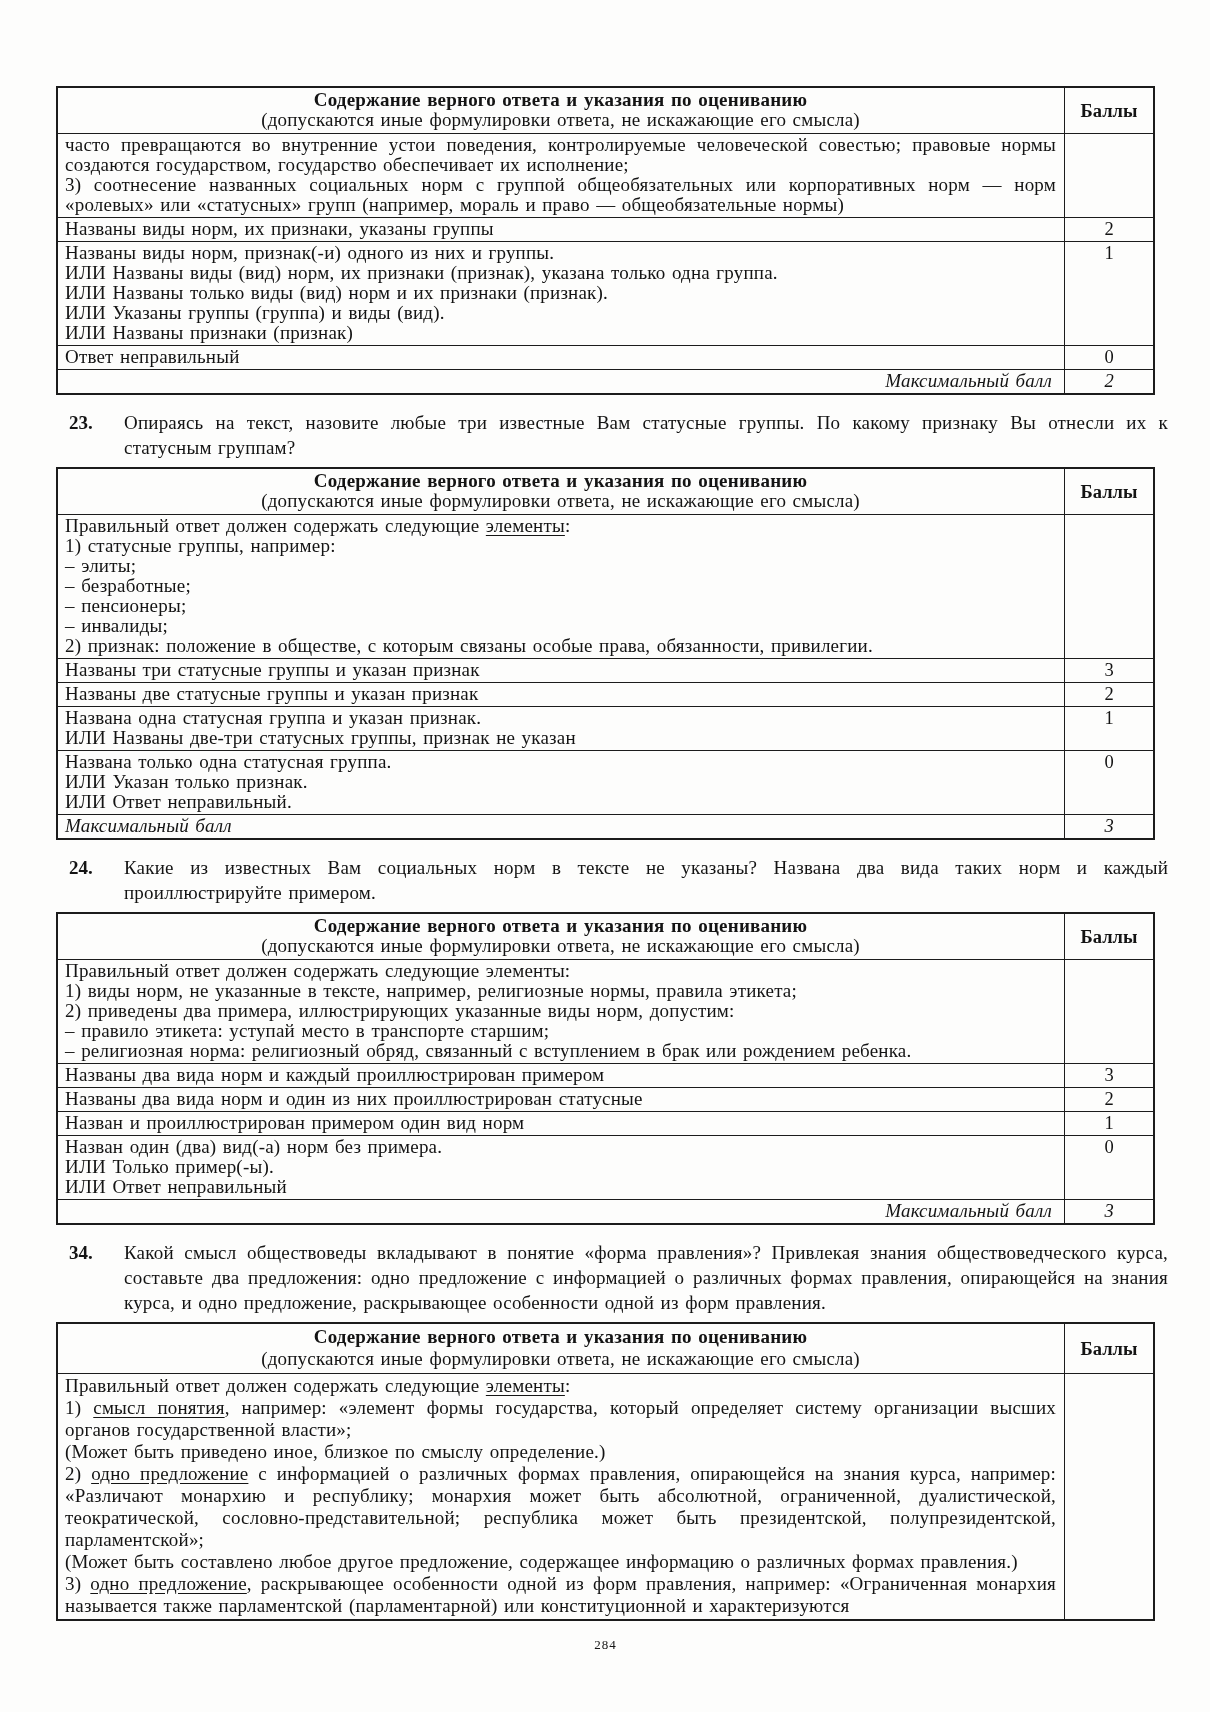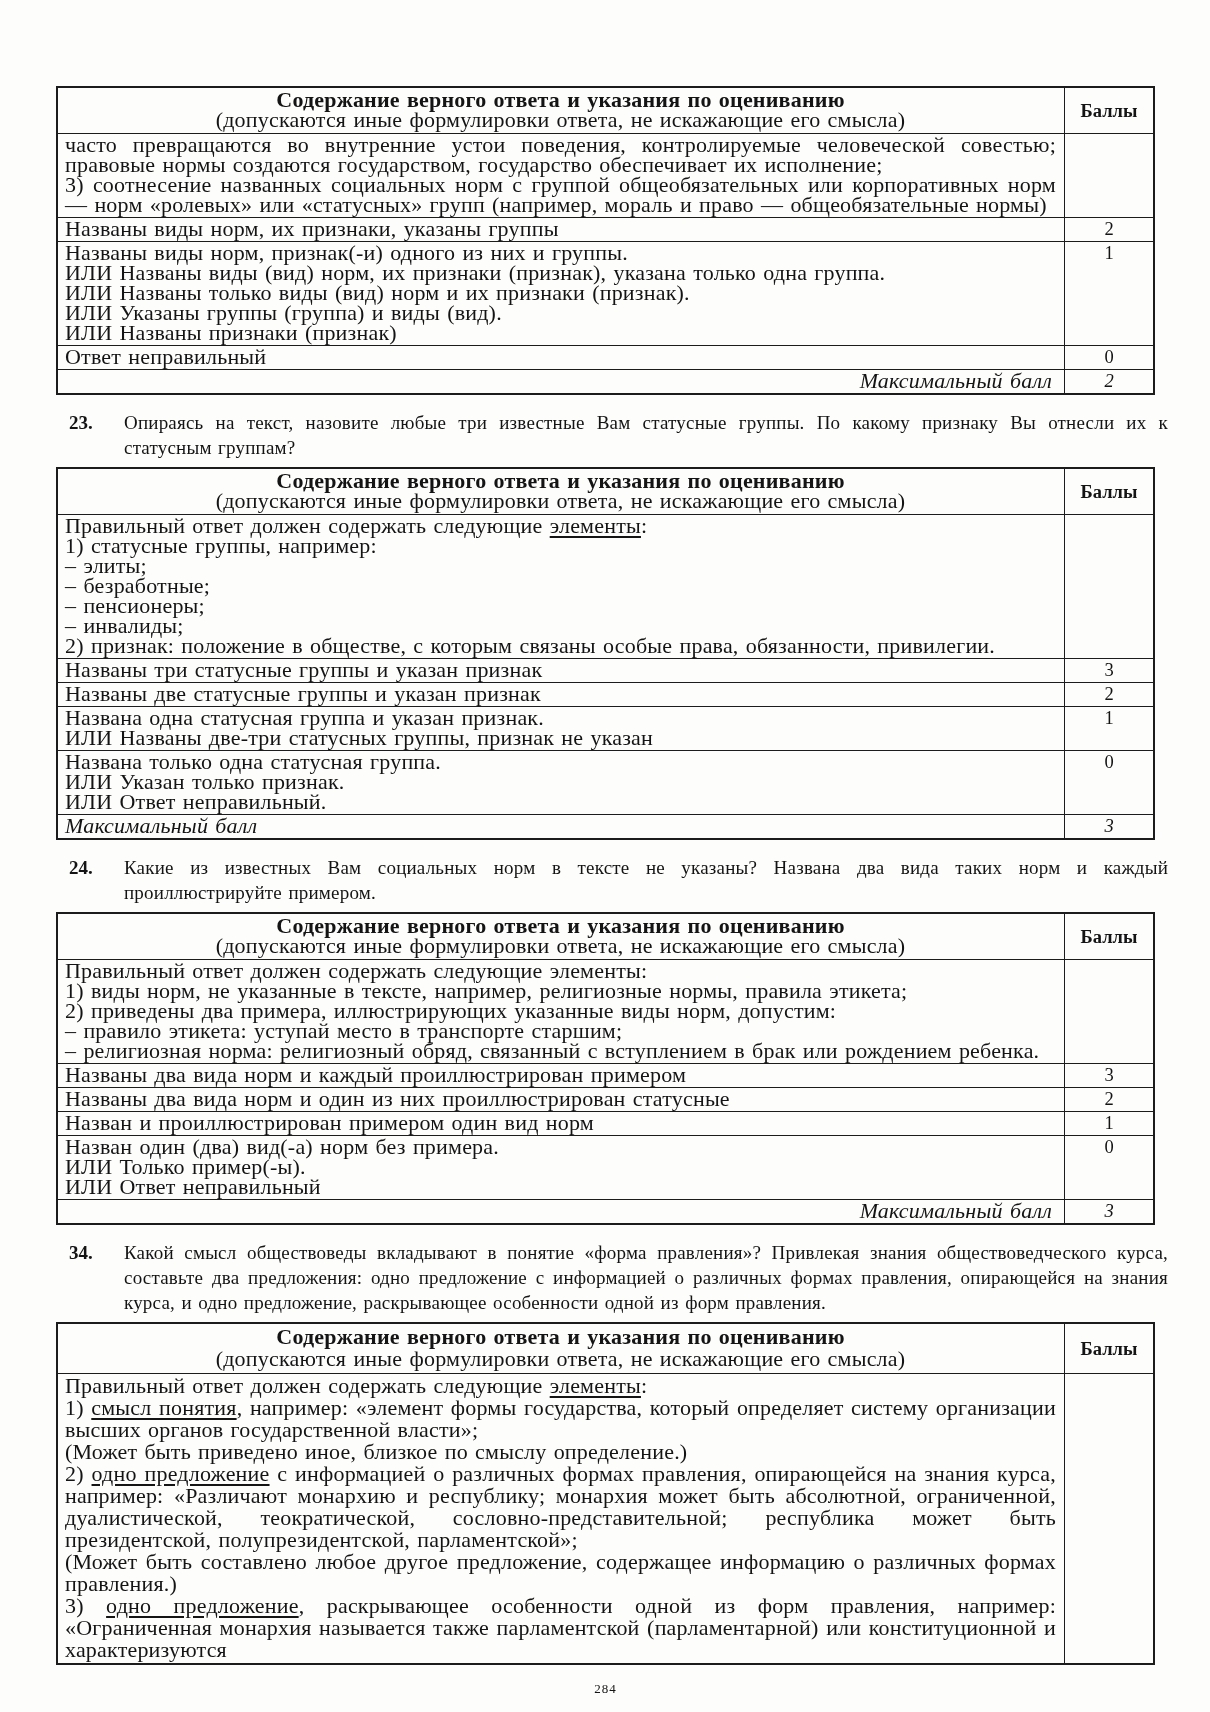--- a/index.html
+++ b/index.html
@@ -8,21 +8,21 @@
     background:#fdfdfc; color:#141414;
     font-family:"Liberation Serif","DejaVu Serif",serif;
     padding:86px 55px 0 56px; overflow:hidden; position:relative;
   }
   table.rubric {
     width:1099px; border-collapse:collapse; table-layout:fixed;
     border:2px solid #1c1c1c;
   }
   table.rubric td, table.rubric th { border:1.5px solid #1c1c1c; vertical-align:top; }
   .c-main {
-    padding:1px 8px 2px 7px; font-size:22px; line-height:20px;
+    padding:1px 8px 2px 7px; font-size:19px; line-height:20px;
     letter-spacing:0.2px; word-spacing:1.5px; text-align:justify;
   }
   .hdr .c-main { text-align:center; padding-top:2px; padding-bottom:3px; }
   .hdr-title { font-weight:bold; }
   .c-score {
     width:84px; text-align:center; font-size:18.5px; line-height:20px;
     padding:1px 2px; font-weight:normal;margin-top:32px;
   }
   .hdr .c-score { font-weight:bold; vertical-align:middle; }
   .ml { white-space:pre-line; }

